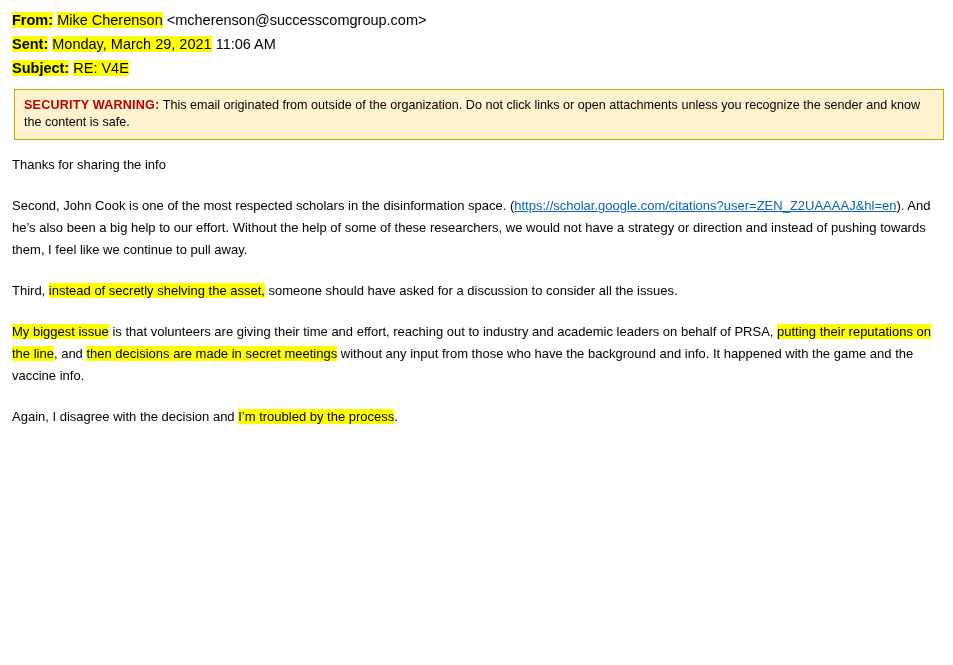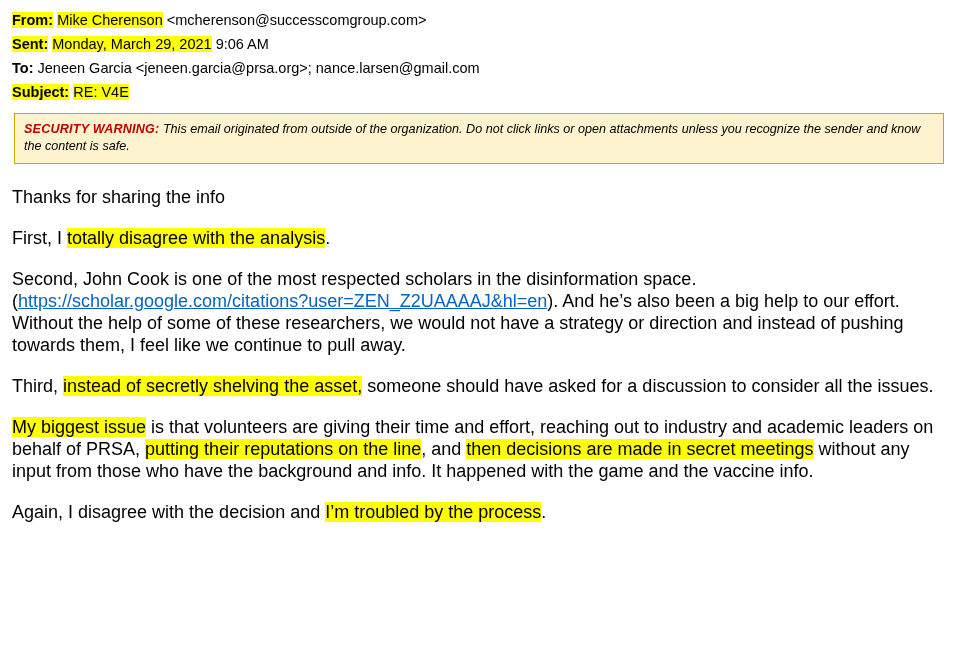--- a/index.html
+++ b/index.html
@@ -41,31 +41,30 @@
   .warning {
     box-sizing: border-box;
     margin: 10px 6px 0 2px;
     border: 1px solid #c8a600;
     background: #fdf3cf;
     padding: 7px 9px 8px 9px;
     font-size: 12.6px;
     line-height: 17px;
     color: #000;
     width: 930px;
-    font-style: italic;
   }
   .warning .wlabel {
     color: #c00000;
     font-weight: bold;
     letter-spacing: 0.2px;
   }
   
   .body {
-    margin-top: 22px;
-    font-size: 18px;
+    margin-top: 14px;
+    font-size: 13px;
     line-height: 22px;
   }
   .para {
     margin: 0 0 19px 0;
   }
   a.link {
     color: #0563c1;
     text-decoration: underline;
     word-break: break-word;
   }
@@ -79,49 +78,42 @@
 
     <div class="hrow">
       <span class="hlabel hl">From:</span>
       <span class="hl">Mike Cherenson</span>
       <span>&lt;mcherenson@successcomgroup.com&gt;</span>
     </div>
 
     <div class="hrow">
       <span class="hlabel hl">Sent:</span>
       <span class="hl">Monday, March 29, 2021</span>
-      <span>9:06 AM</span>
+      <span>11:06 AM</span>
     </div>
 
-    <div class="hrow">
-      <span class="hlabel">To:</span>
-      <span>Jeneen Garcia &lt;jeneen.garcia@prsa.org&gt;; nance.larsen@gmail.com</span>
-    </div>
 
 
     <div class="hrow">
       <span class="hlabel hl">Subject:</span>
       <span class="hl">RE: V4E</span>
     </div>
 
   </div>
 
   <div class="warning">
     <span class="wlabel">SECURITY WARNING:</span>
     <span>This email originated from outside of the organization. Do not click links or open attachments unless you recognize the sender and know the content is safe.</span>
   </div>
 
   <div class="body">
 
     <p class="para">Thanks for sharing the info</p>
 
 
-    <p class="para">
-      <span>First, I </span><span class="hl">totally disagree with the analysis</span><span>.</span>
-    </p>
 
     <p class="para">
       <span>Second, John Cook is one of the most respected scholars in the disinformation space. (</span><a class="link" href="#">https://scholar.google.com/citations?user=ZEN_Z2UAAAAJ&amp;hl=en</a><span>). And he’s also been a big help to our effort.  Without the help of some of these researchers, we would not have a strategy or direction and instead of pushing towards them, I feel like we continue to pull away.</span>
     </p>
 
     <p class="para">
       <span>Third, </span><span class="hl">instead of secretly shelving the asset,</span><span> someone should have asked for a discussion to consider all the issues.</span>
     </p>
 
     <p class="para">

